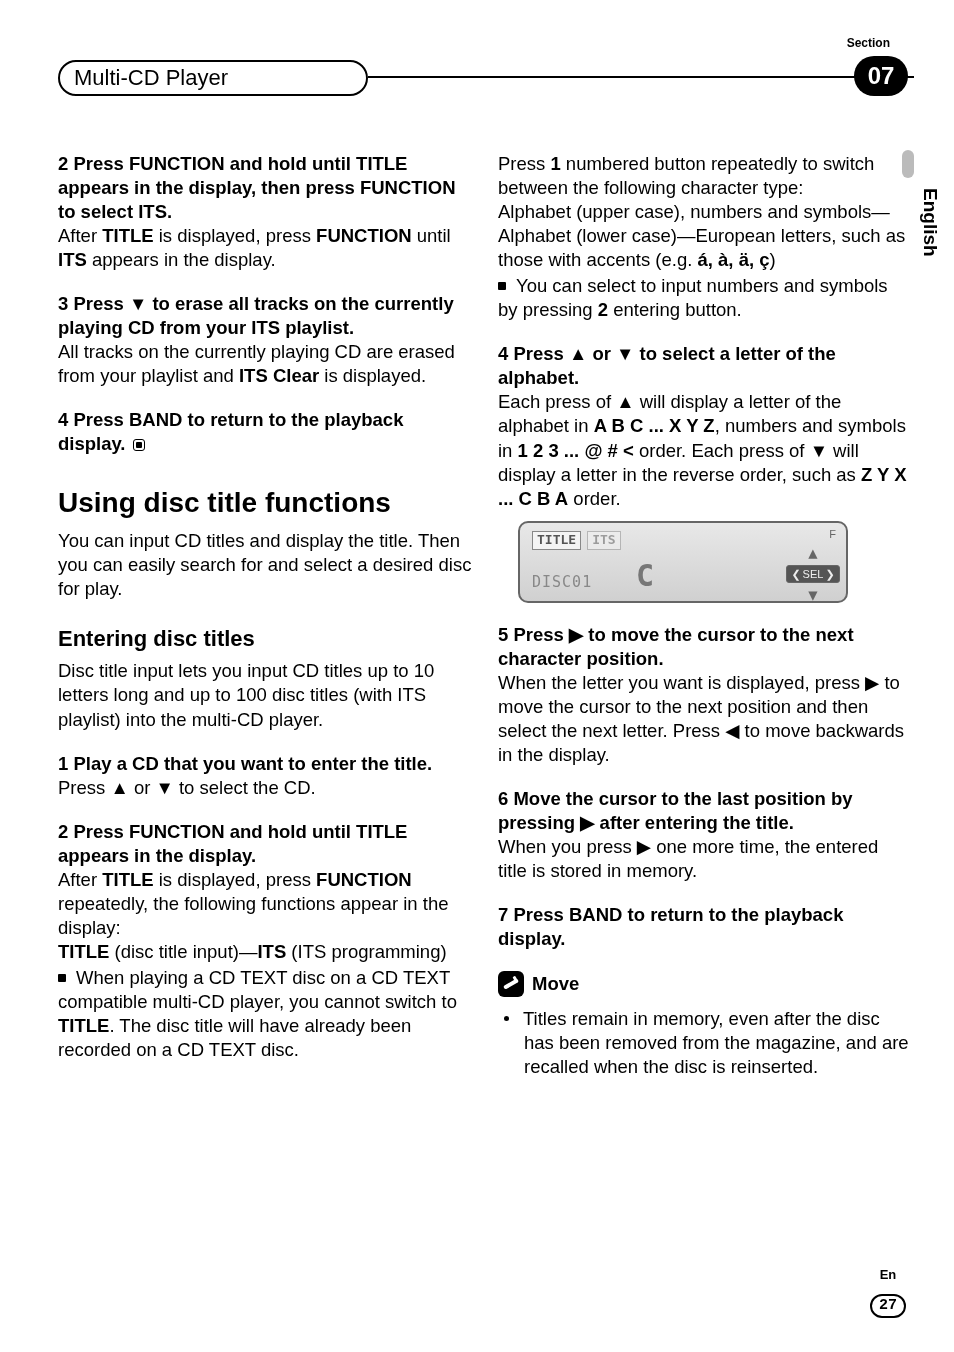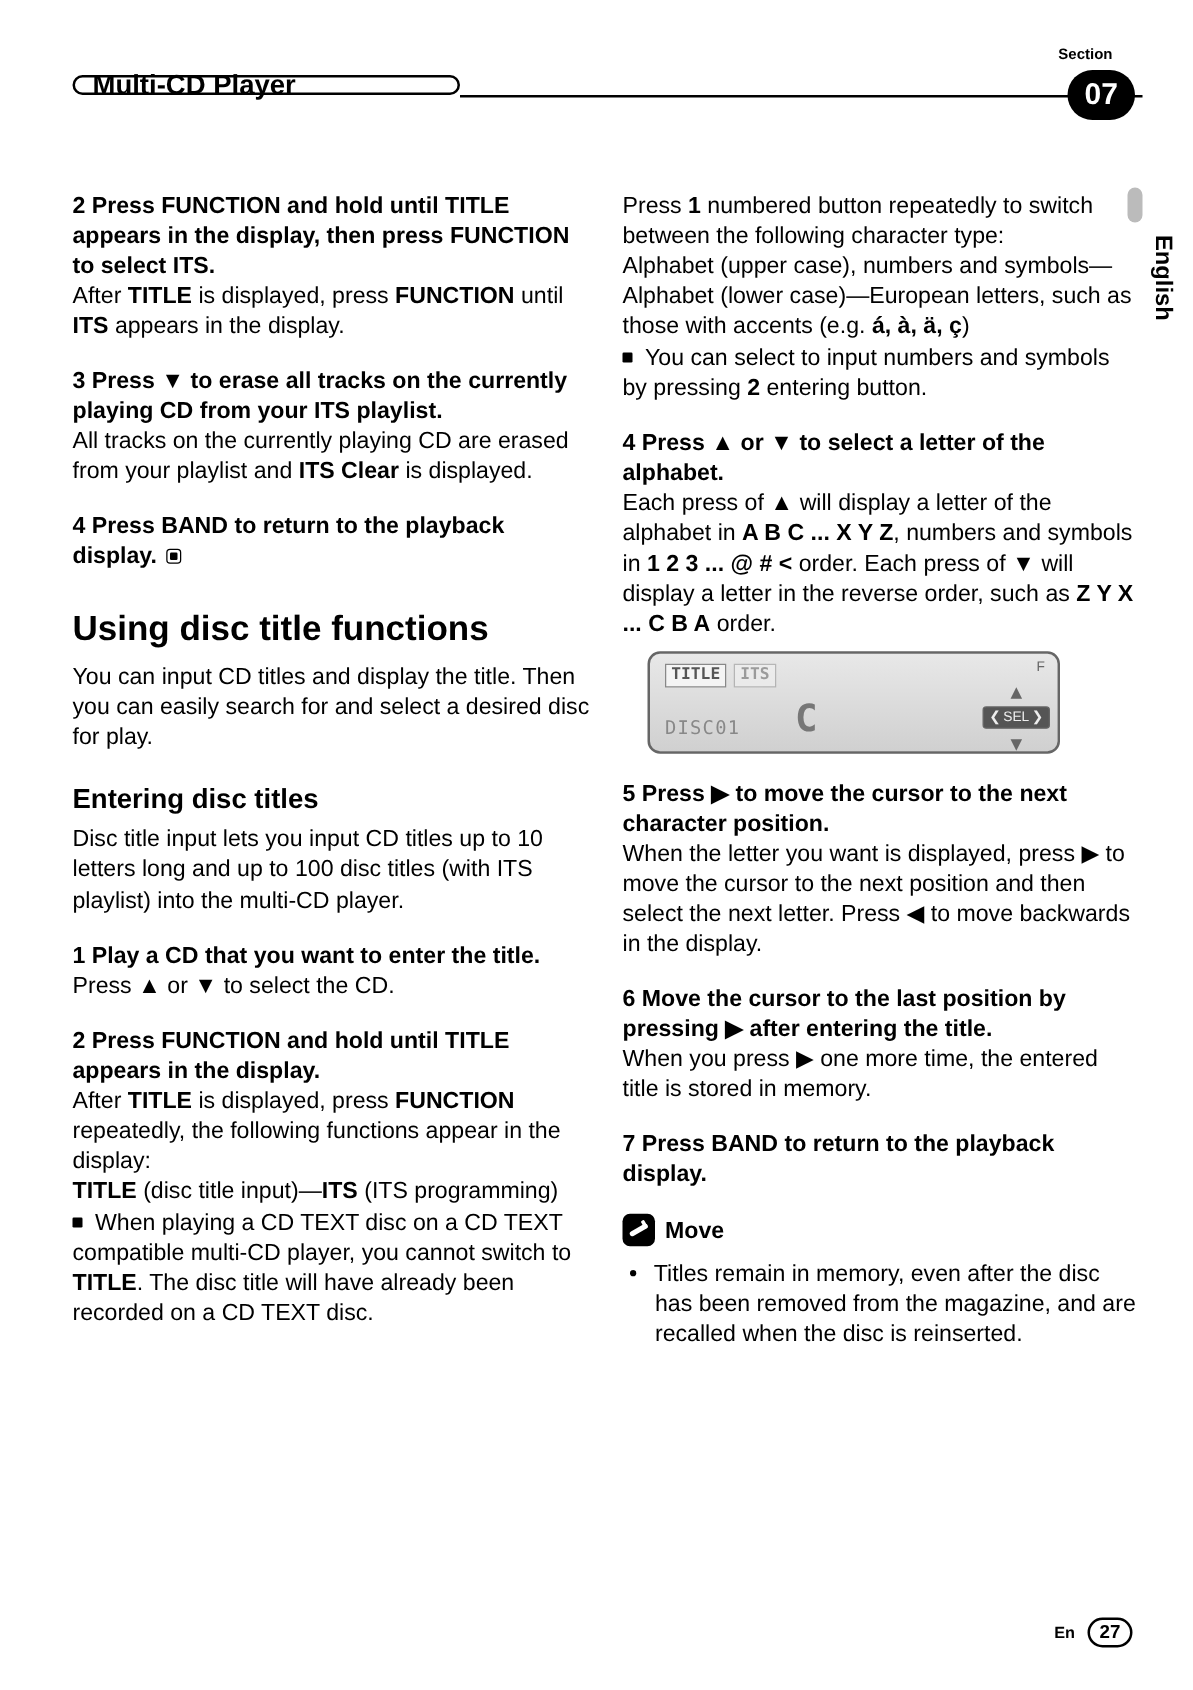--- a/index.html
+++ b/index.html
@@ -18,27 +18,27 @@
     top: 46px;
     left: 58px;
     right: 40px;
     height: 46px;
   }
   .header-chapter {
     position: absolute;
     left: 0;
     top: 14px;
     width: 310px;
-    height: 16px;
+    height: 36px;
     border: 2px solid #000;
     border-radius: 20px;
     padding-left: 14px;
     display: flex;
     align-items: center;
-    font-weight: bold;
+    font-weight: normal;
     font-size: 22px;
   }
   .header-line {
     position: absolute;
     left: 310px;
     right: 0;
     top: 30px;
     height: 2px;
     background: #000;
   }
@@ -235,34 +235,36 @@
     margin-left:-20px;
     margin-right:14px;
   }
   .footer {
     position:absolute;
     bottom:34px;
     right:48px;
     display:flex;
     align-items:center;
     gap:10px;
+    flex-direction:column;
   }
   .footer-en {
     font-size:13px;
     font-weight:bold;
   }
   .page-num {
     width:36px; height:24px;
     border:2px solid #000;
     border-radius:12px;
     display:flex;
     align-items:center;
     justify-content:center;
     font-weight:bold;
     font-size:15px;
+    font-family:Liberation Mono, monospace;
   }
 </style>
 </head>
 <body>
 
 <div class="header">
   <div class="header-chapter">
     <span>Multi-CD Player</span>
   </div>
   <div class="header-line"></div>

